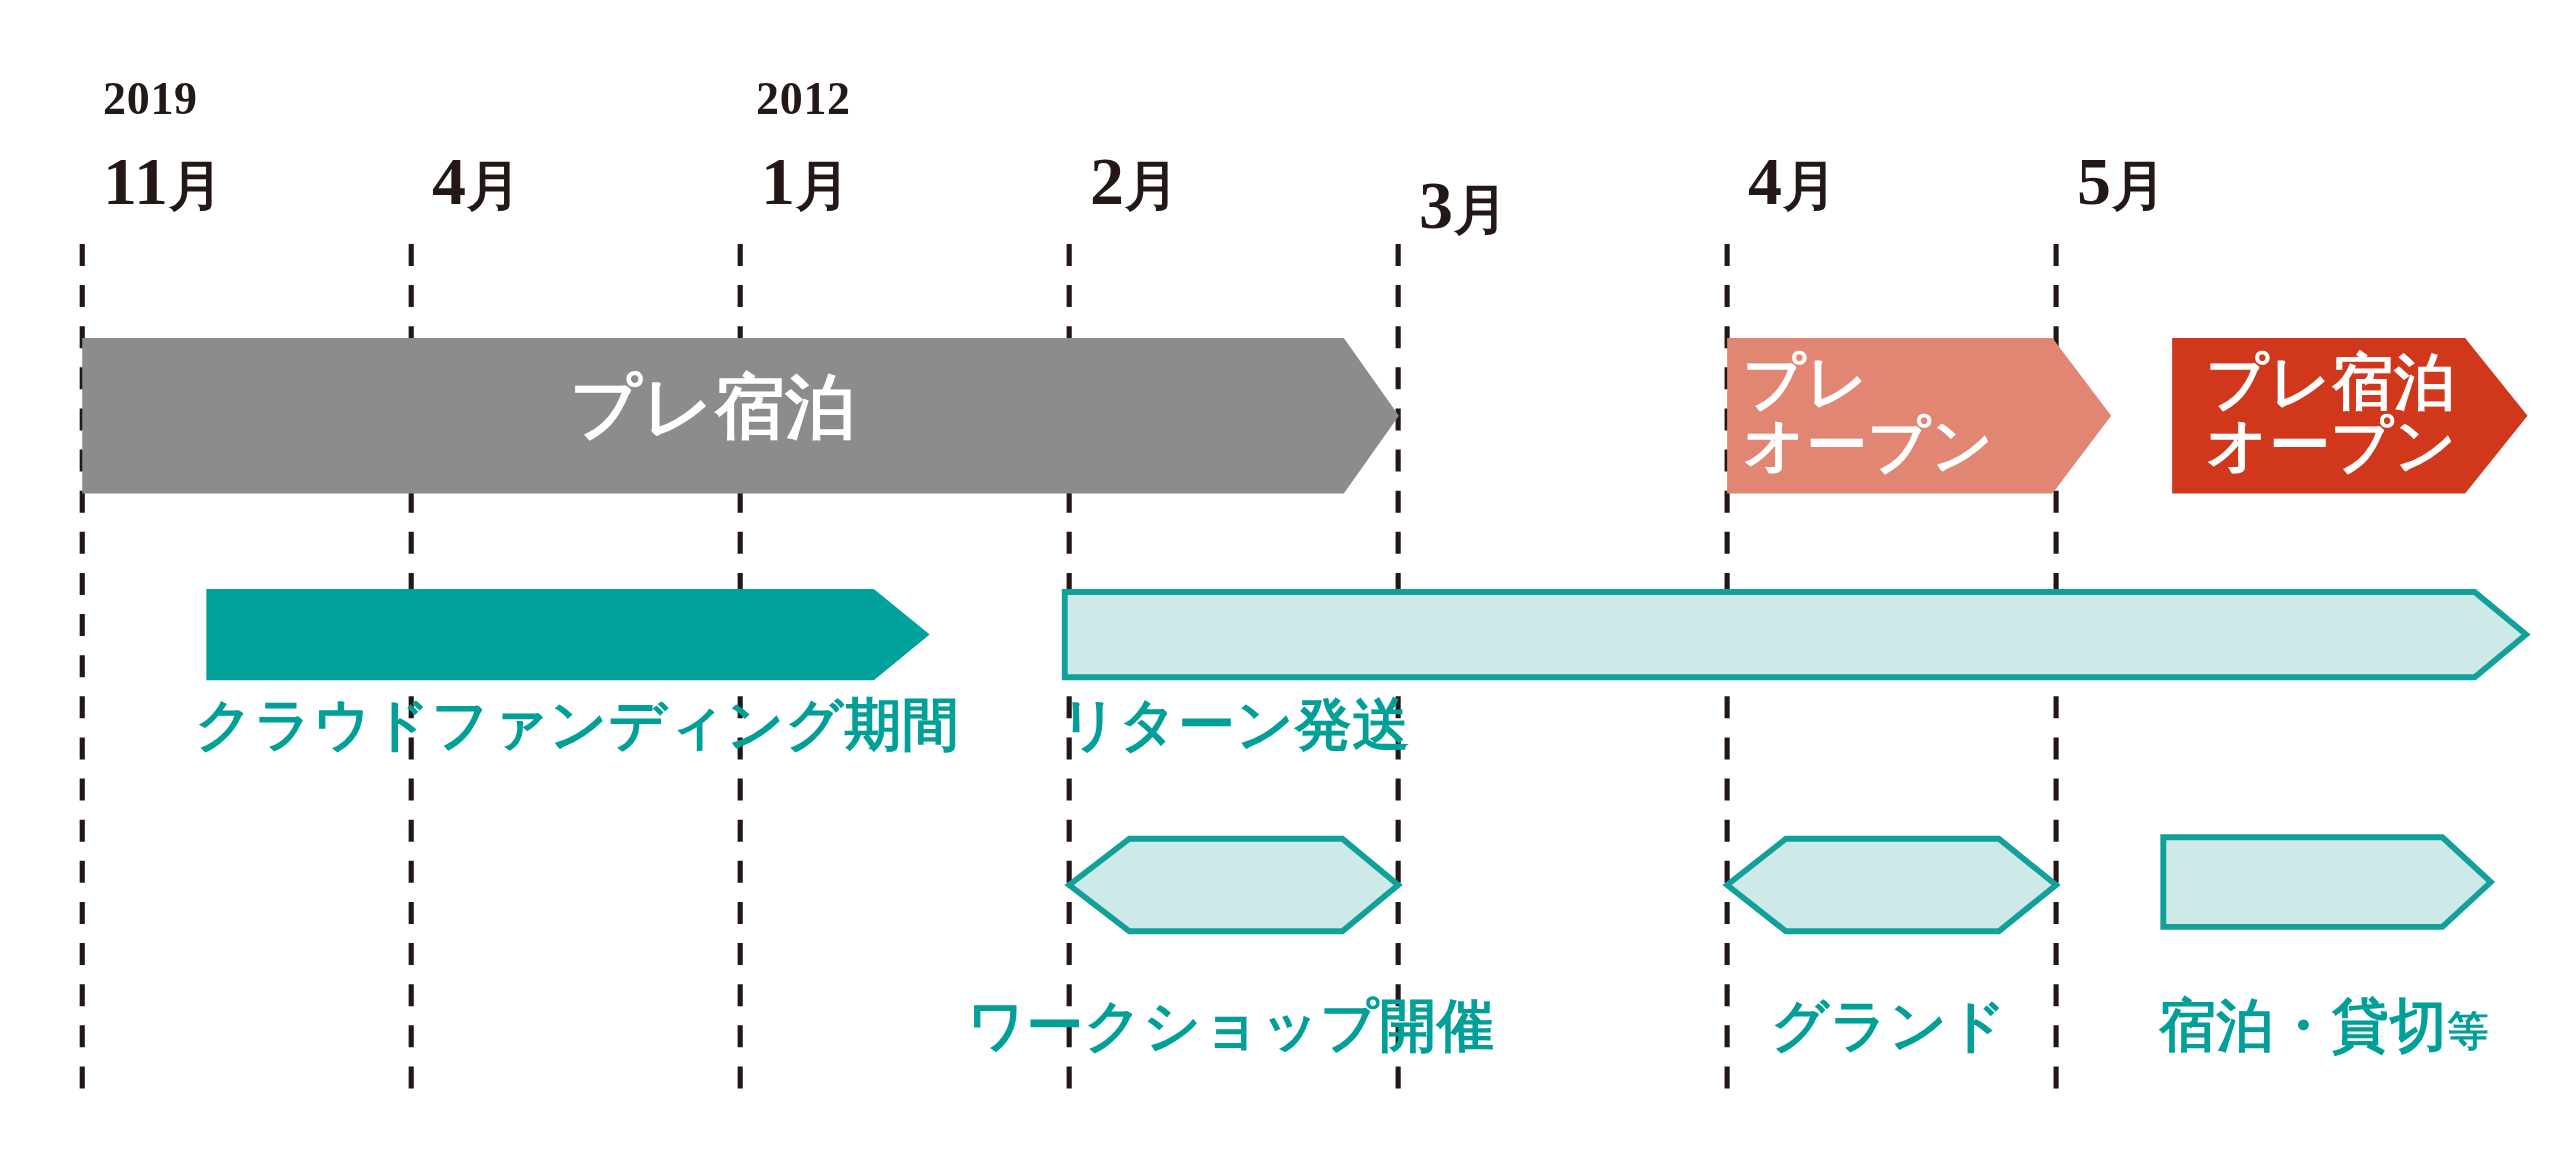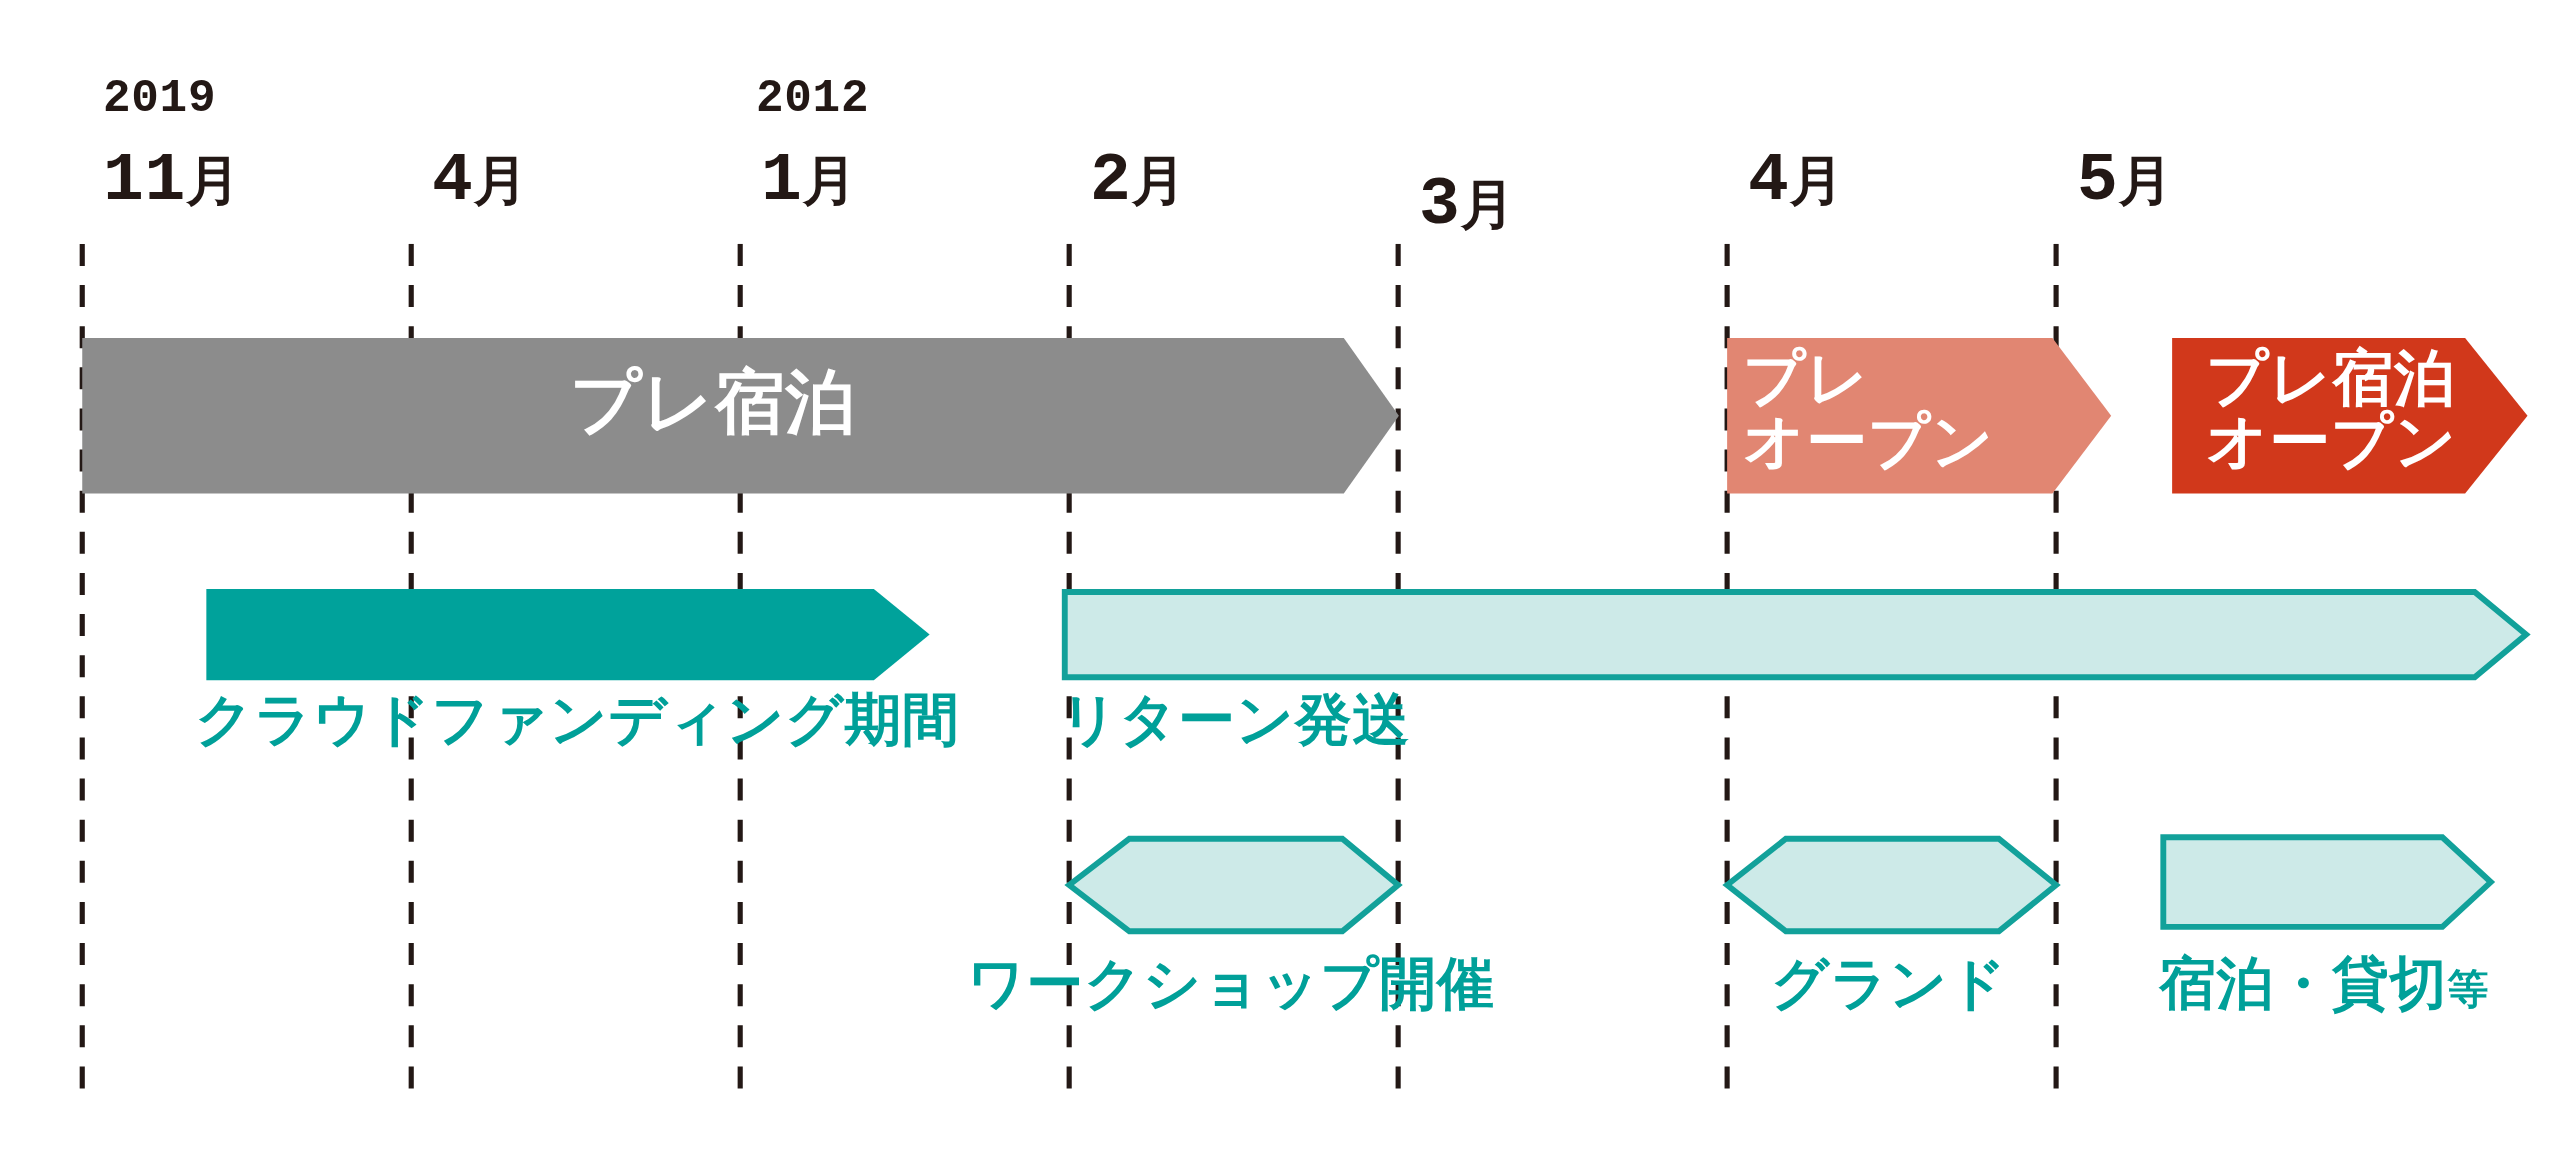--- a/index.html
+++ b/index.html
@@ -1,40 +1,40 @@
 <!DOCTYPE html>
 <html lang="ja" style="font-size:11.7px"><head>
 <meta charset="utf-8">
 <style>
   html,body{margin:0;padding:0;background:#ffffff;}
   .canvas{
     position:relative;
     width:2576px;
     height:1162px;
     background:#ffffff;
-    font-family:Liberation Mono, monospace;
+    font-family:Liberation Serif, serif;
     overflow:hidden;
     border-radius:27px;
   }
   .layer{position:absolute;left:0;top:0;}
   .txt{
     position:absolute;
     line-height:1;
     font-weight:700;
     white-space:nowrap;
     letter-spacing:0.7px;
   }
   .year{font-size:46px;color:#231815;font-weight:600;}
   .month{font-size:68px;color:#231815;}
   .month .suffix{font-size:54px;}
   .barlabel-white{color:#ffffff;}
   .kaisou{font-size:70px;left:82px;width:1262px;text-align:center;top:373px;}
   .twoline{font-size:61px;line-height:63px;}
   .teal-label{font-size:57px;color:#00A099;}
-  .centered{transform:translateX(-50%);}
+  .centered{transform:translateX(-50%);margin-top:37px;}
   .stay-suffix{font-size:41px;}
 </style>
 </head>
 <body>
 
 <div class="canvas">
 
   <svg class="layer" width="2576" height="1162" viewBox="0 0 3508 1582">
     <g>
       <line x1="112" y1="332" x2="112" y2="1502" stroke-width="7" stroke-dasharray="30 26" stroke="#231815"></line>

